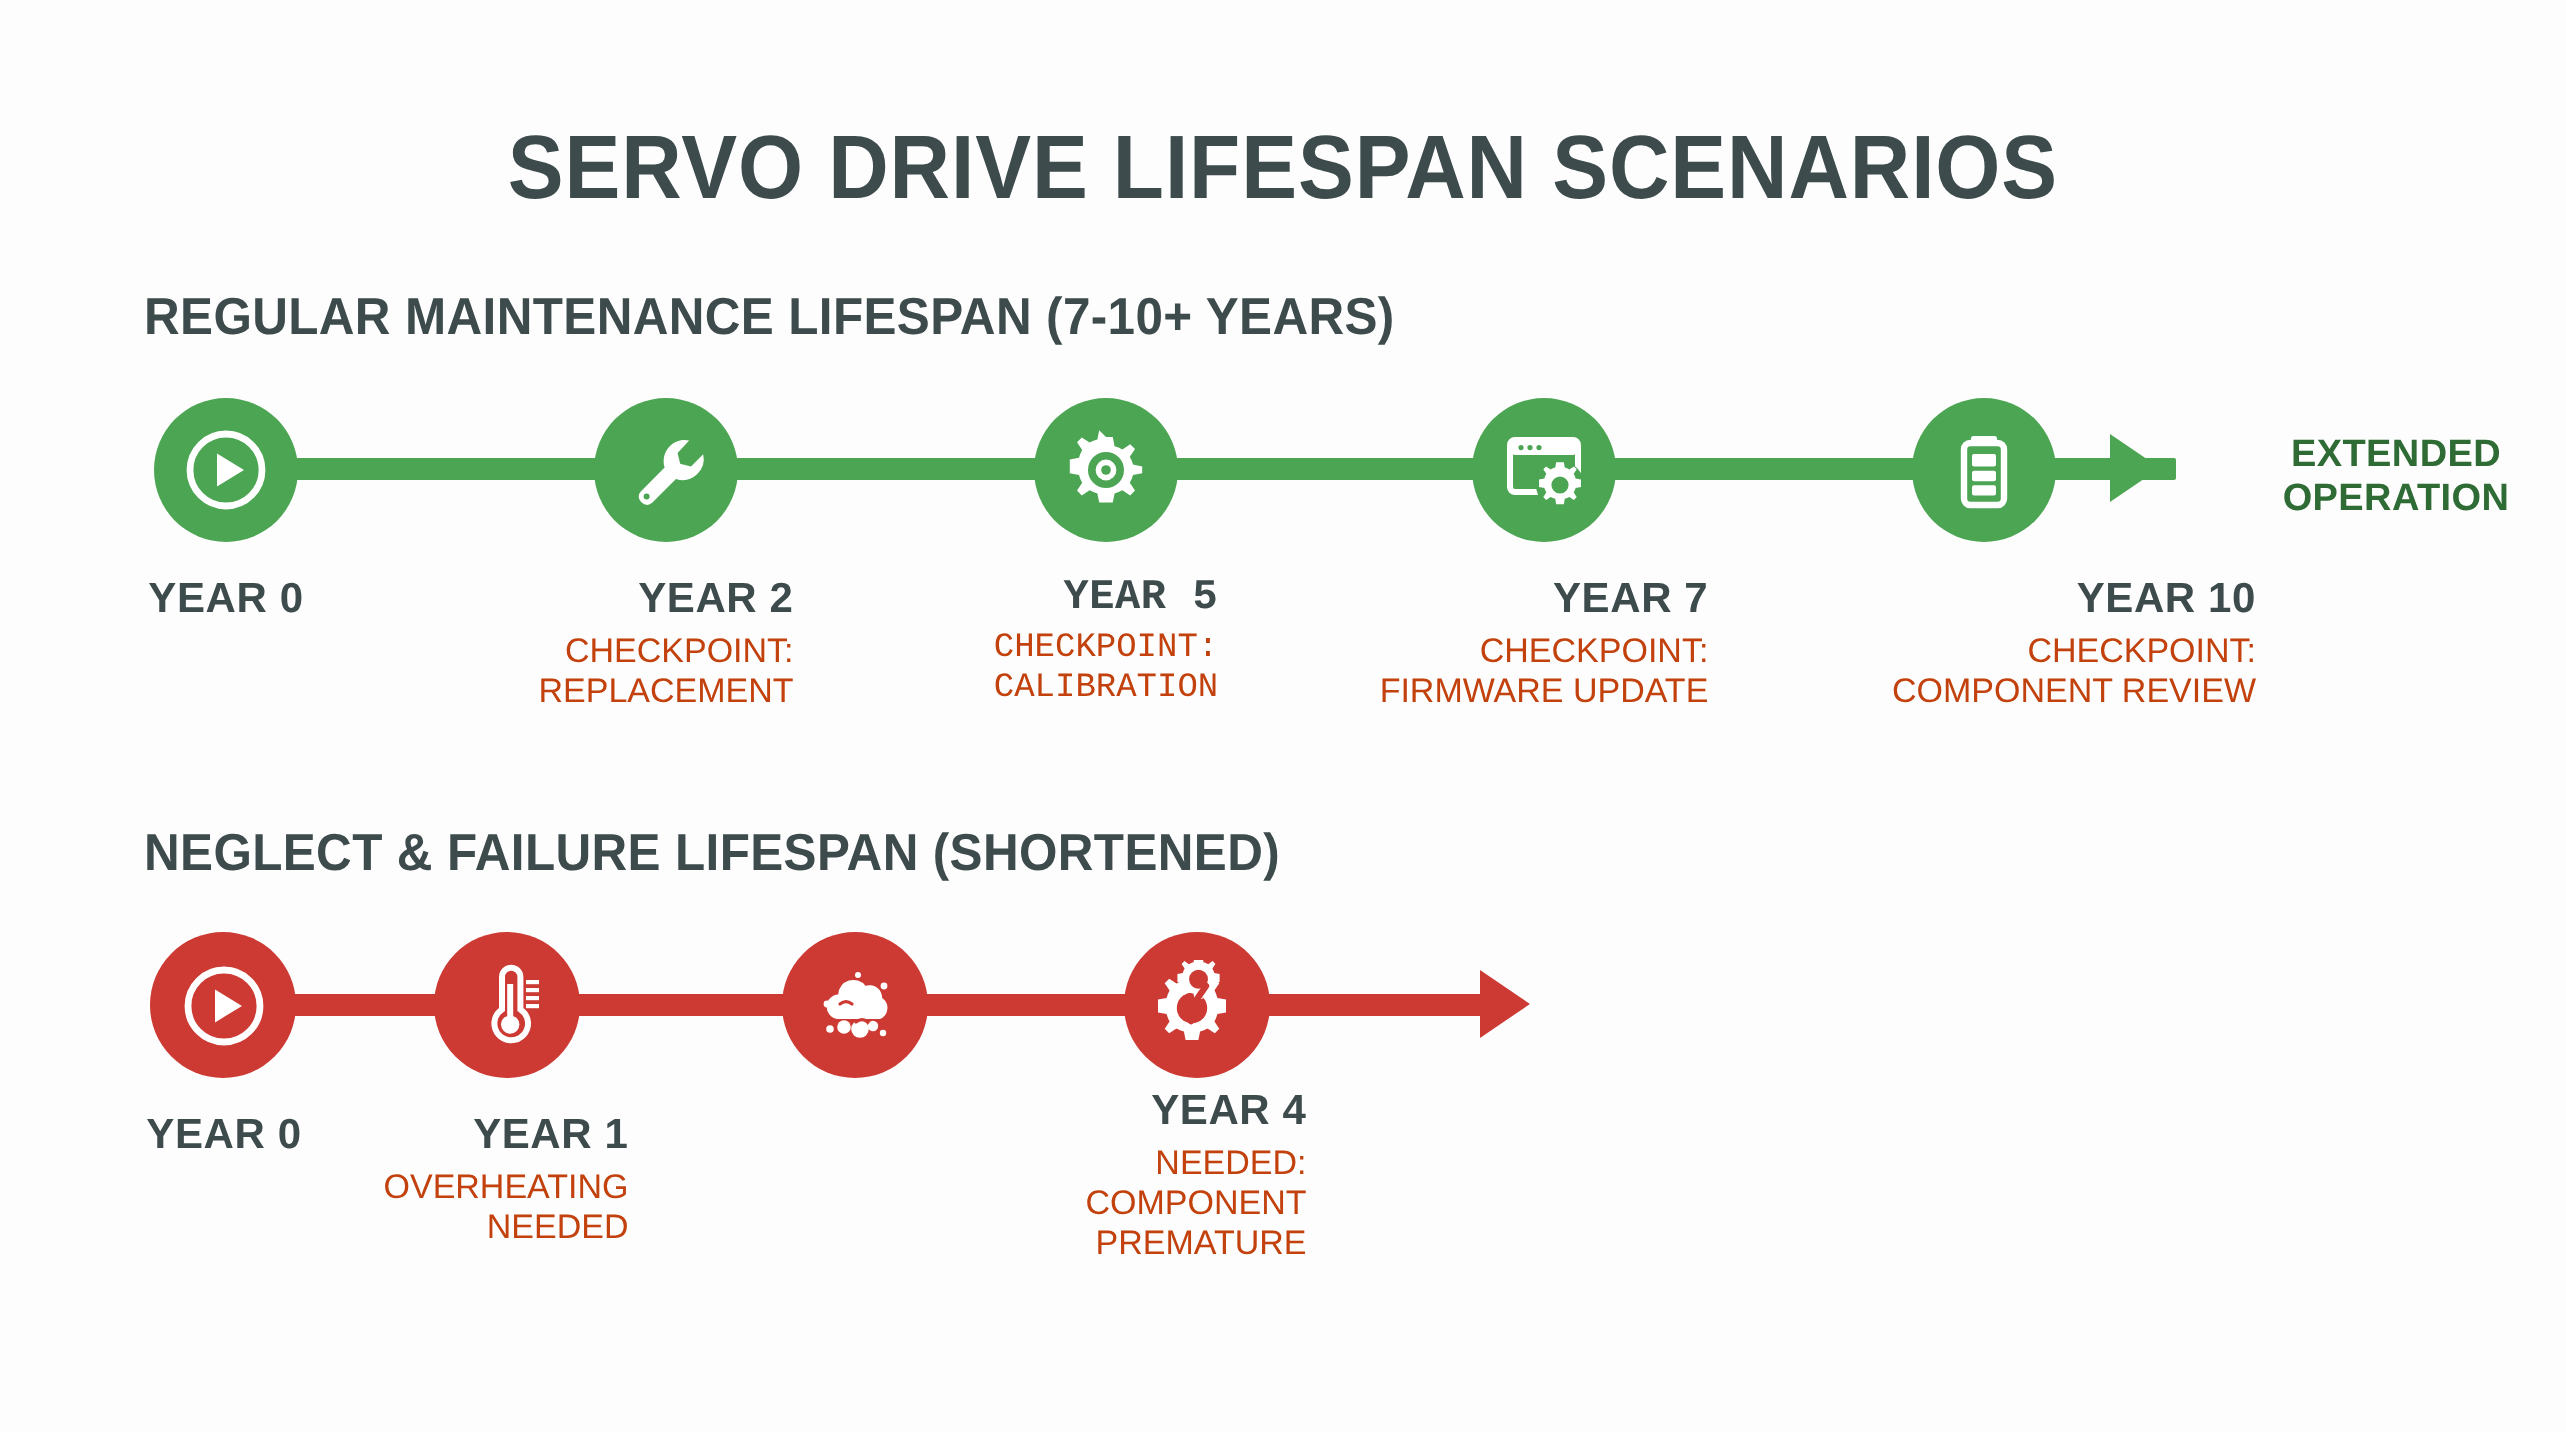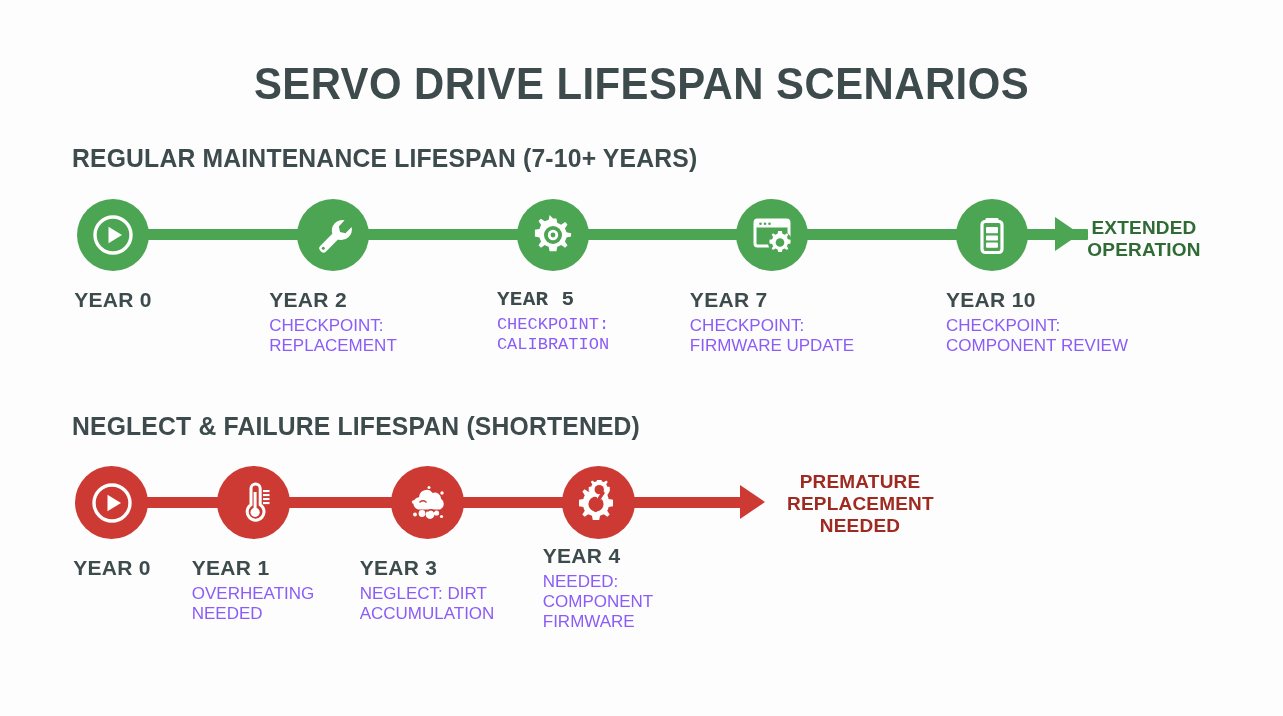--- a/index.html
+++ b/index.html
@@ -91,50 +91,50 @@
   .outcome {
     position: absolute;
     font-weight: bold;
     font-size: 19px;
     line-height: 22px;
     text-align: center;
     letter-spacing: 0.2px;
   }
   .outcome-green {
     color: #2f6b34;
-    left: 1079px;
+    left: 1133px;
     top: 217px;
     width: 130px;
   }
   .outcome-red {
     color: #9e2a22;
     left: 787px;
     top: 471px;
     width: 146px;
   }
   .outcome .line { display: block; white-space: nowrap; }
 
   
   .label {
     position: absolute;
-    text-align: left;
+    text-align: right;
     transform: translateX(-50%);
   }
   .label .year {
     font-size: 21px;
     font-weight: bold;
     color: #3d4b4d;
     letter-spacing: 0.3px;
     white-space: nowrap;
     margin-bottom: 4px;
   }
   .label .desc {
     font-size: 17px;
     font-weight: normal;
-    color: #8b5cf6;
+    color: #c2410c;
     line-height: 20px;
     white-space: nowrap;
   }
   .label .desc span { display: block; }
 </style>
 </head>
 <body>
 
 <div class="infographic">
 
@@ -299,45 +299,33 @@
           <g transform="translate(9,-4) scale(0.62)">
             <path fill="#ffffff" d="M23 4 l3.2 0 0.85 4.3 a15.8 15.8 0 0 1 3.7 1.5 l3.65 -2.45 2.25 2.25 -2.45 3.65 a15.8 15.8 0 0 1 1.5 3.7 l4.3 0.85 0 3.2 0 3.2 -4.3 0.85 a15.8 15.8 0 0 1 -1.5 3.7 l2.45 3.65 -2.25 2.25 -3.65 -2.45 a15.8 15.8 0 0 1 -3.7 1.5 l-0.85 4.3 -3.2 0 -3.2 0 -0.85 -4.3 a15.8 15.8 0 0 1 -3.7 -1.5 l-3.65 2.45 -2.25 -2.25 2.45 -3.65 a15.8 15.8 0 0 1 -1.5 -3.7 l-4.3 -0.85 0 -3.2 0 -3.2 4.3 -0.85 a15.8 15.8 0 0 1 1.5 -3.7 l-2.45 -3.65 2.25 -2.25 3.65 2.45 a15.8 15.8 0 0 1 3.7 -1.5 l0.85 -4.3 Z"></path>
             <circle cx="23" cy="22" r="7.6" fill="#cc3a33"></circle>
           </g>
           <path d="M27 13 L21.5 21 L25 22.5 L19.5 30.5" fill="none" stroke="#cc3a33" stroke-width="3.2" stroke-linejoin="round" stroke-linecap="round"></path>
         </svg>
       </span>
     </div>
   </div>
 
-  <div class="outcome outcome-red">
-    <span class="line">PREMATURE</span>
-    <span class="line">REPLACEMENT</span>
-    <span class="line">NEEDED</span>
-  </div>
 
   <div class="label" style="left:112px; top:556px;">
     <div class="year">YEAR 0</div>
   </div>
   <div class="label" style="left:253px; top:556px;">
     <div class="year">YEAR 1</div>
     <div class="desc">
       <span>OVERHEATING</span>
       <span>NEEDED</span>
     </div>
   </div>
-  <div class="label" style="left:427px; top:556px;">
-    <div class="year">YEAR 3</div>
-    <div class="desc">
-      <span>NEGLECT: DIRT</span>
-      <span>ACCUMULATION</span>
-    </div>
-  </div>
   <div class="label" style="left:598px; top:544px;">
     <div class="year">YEAR 4</div>
     <div class="desc">
       <span>NEEDED:</span>
       <span>COMPONENT</span>
-      <span>FIRMWARE</span>
+      <span>PREMATURE</span>
     </div>
   </div>
 
 </div>
 
 </body></html>

